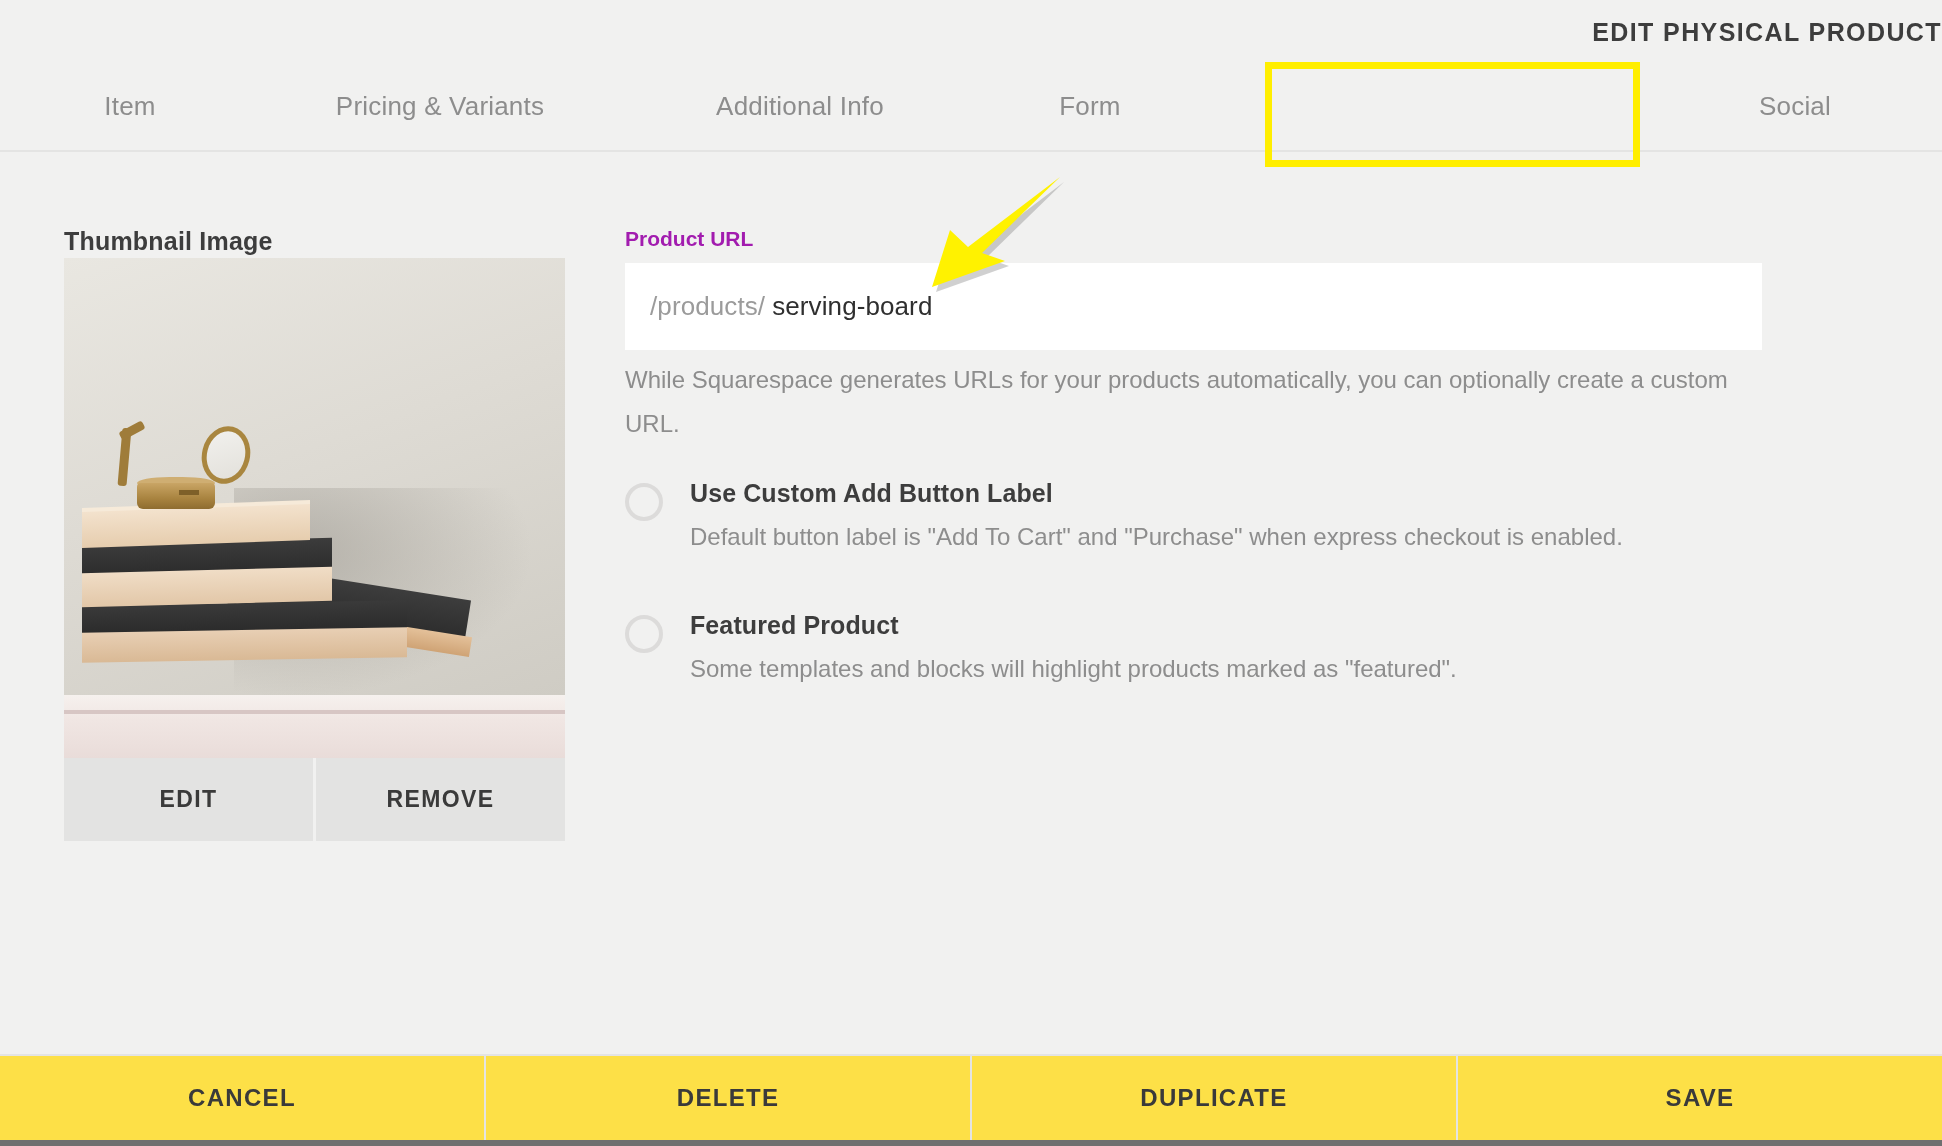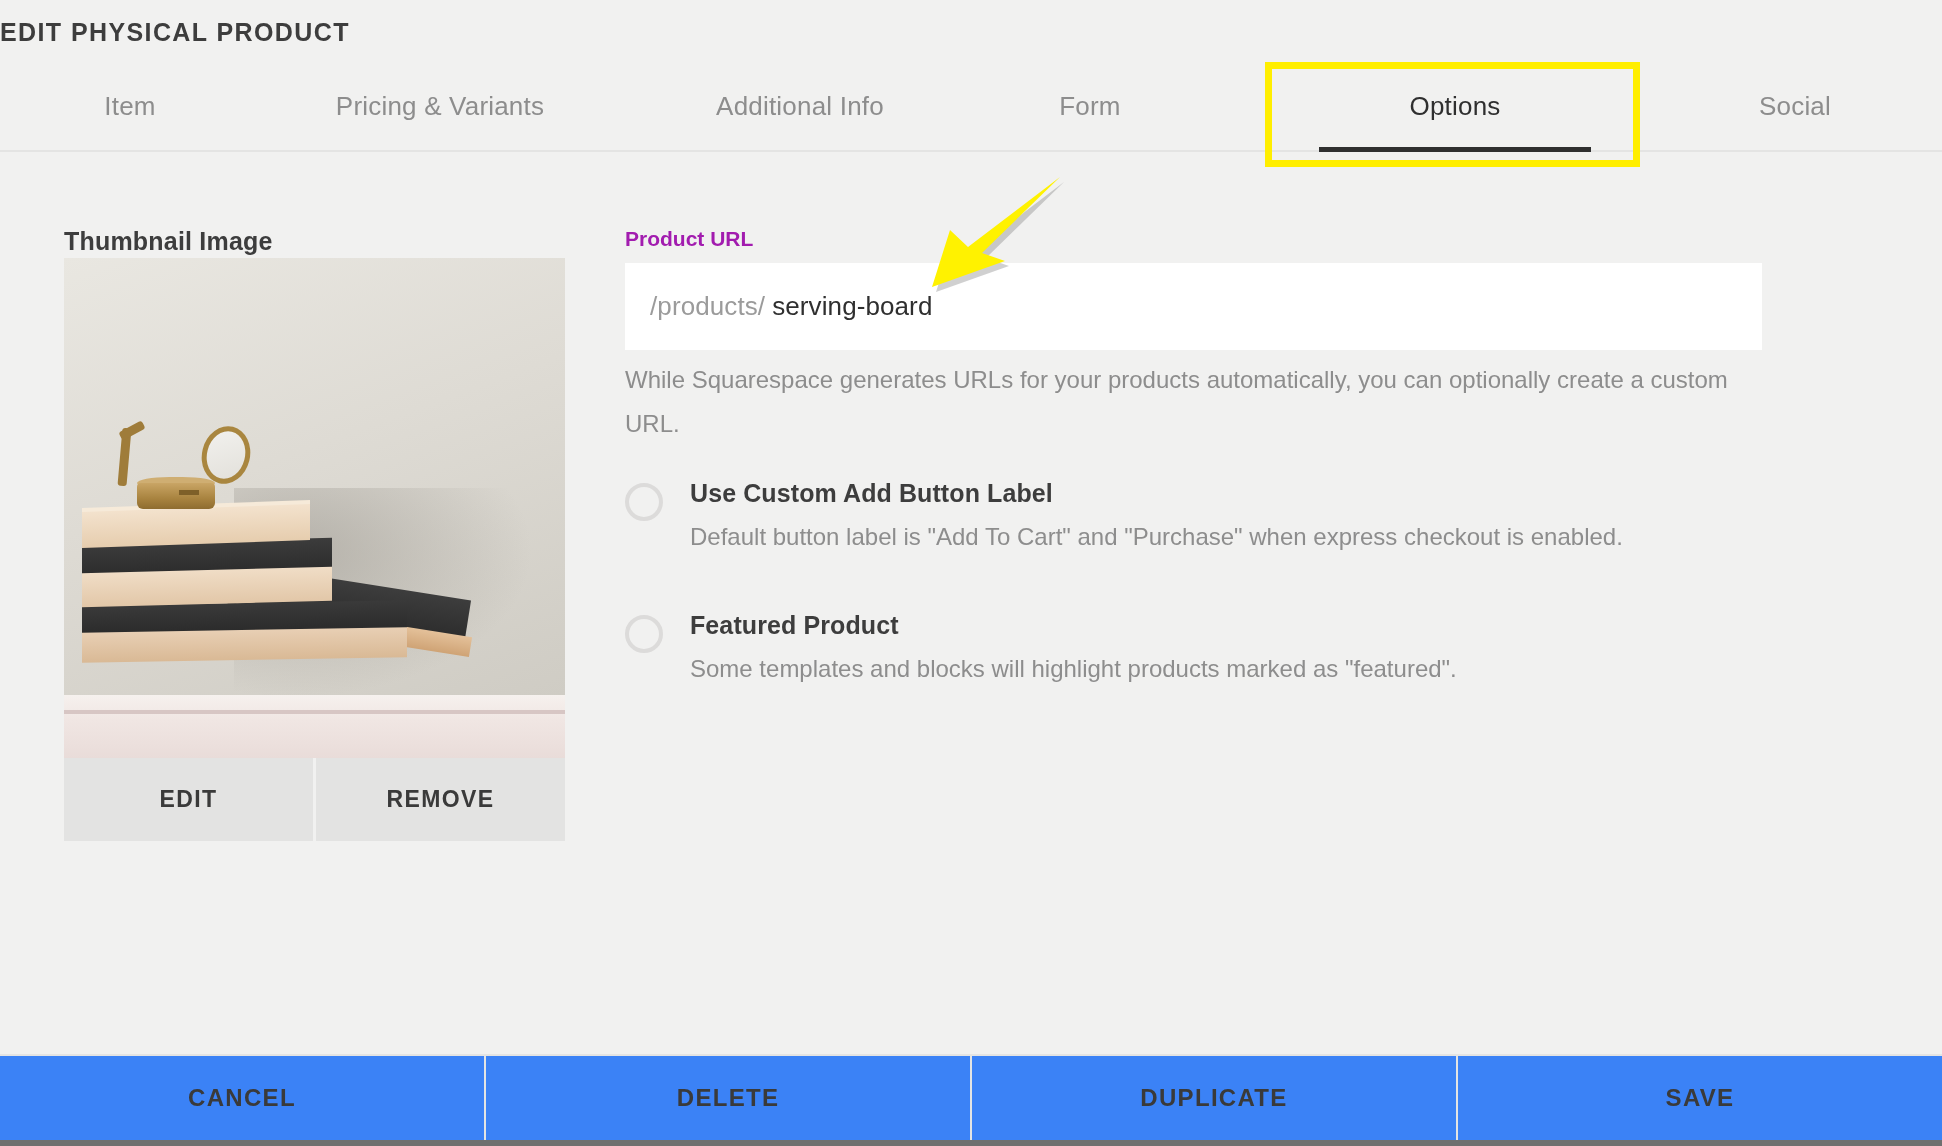--- a/index.html
+++ b/index.html
@@ -15,21 +15,21 @@
     position: relative;
     -webkit-font-smoothing: antialiased;
   }
 
   
   #page-title {
     position: absolute;
     top: 18px;
     left: 0;
     width: 1942px;
-    text-align: left;
+    text-align: right;
     font-size: 25px;
     font-weight: 700;
     letter-spacing: 1.4px;
     color: #3d3d3d;
   }
 
   
   #tabbar {
     position: absolute;
     top: 62px;
@@ -322,21 +322,21 @@
     pointer-events: none;
   }
 
   
   #action-bar {
     position: absolute;
     left: 0;
     bottom: 6px;
     width: 1942px;
     height: 86px;
-    background: #3b82f6;
+    background: #fde047;
     border-top: 2px solid #e4e4e3;
     display: flex;
     box-sizing: border-box;
   }
   .action-btn {
     flex: 1;
     display: flex;
     align-items: center;
     justify-content: center;
     font-size: 24px;
@@ -372,24 +372,20 @@
     
   </div>
   <div class="tab" id="tab-additional">
     <span>Additional Info</span>
     
   </div>
   <div class="tab" id="tab-form">
     <span>Form</span>
     
   </div>
-  <div class="tab active" id="tab-options">
-    <span>Options</span>
-    <span class="tab-underline"></span>
-  </div>
   <div class="tab" id="tab-social">
     <span>Social</span>
     
   </div>
 </div>
 
 <div id="options-highlight"></div>
 
 <div id="thumb-label">Thumbnail Image</div>
 

